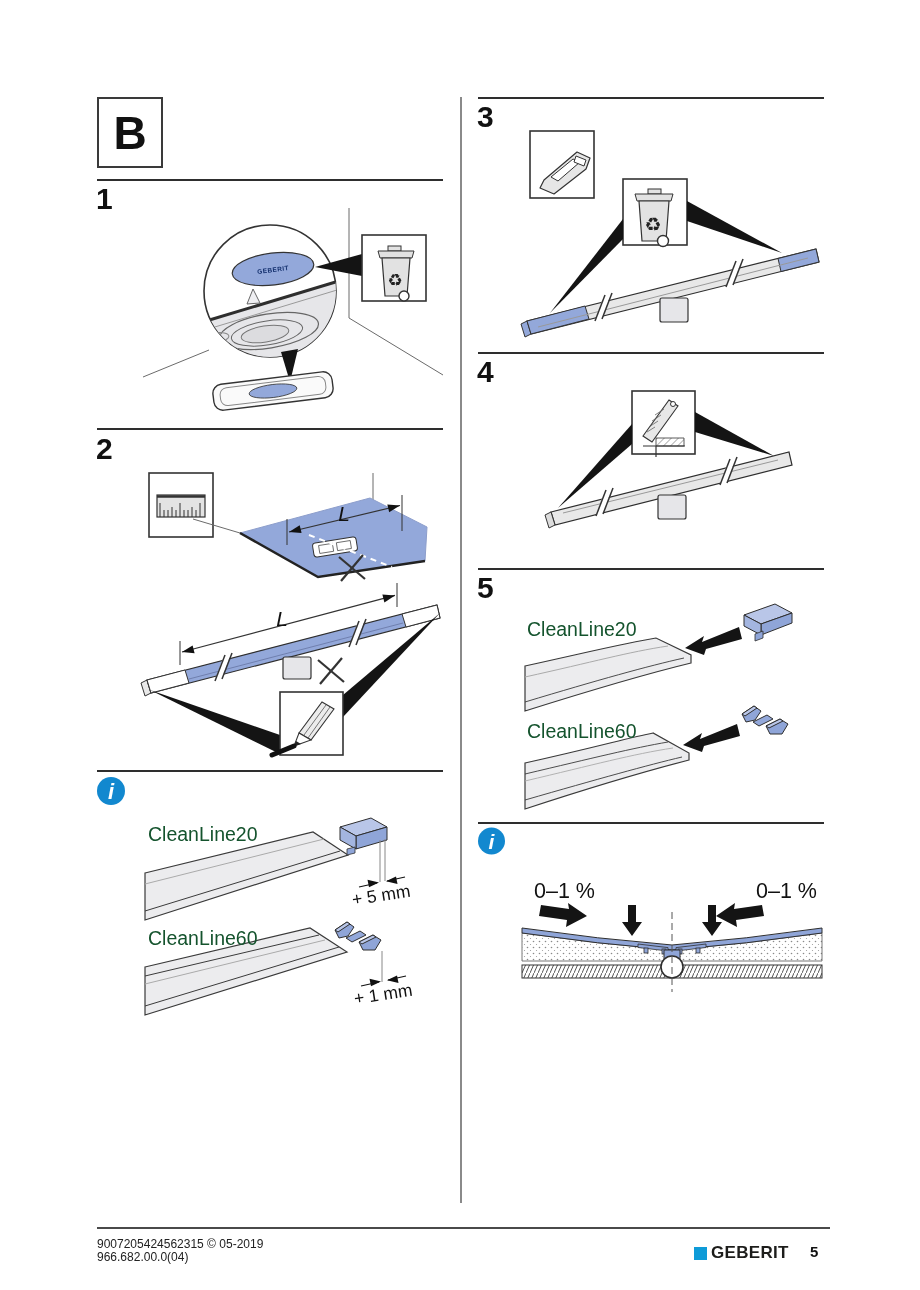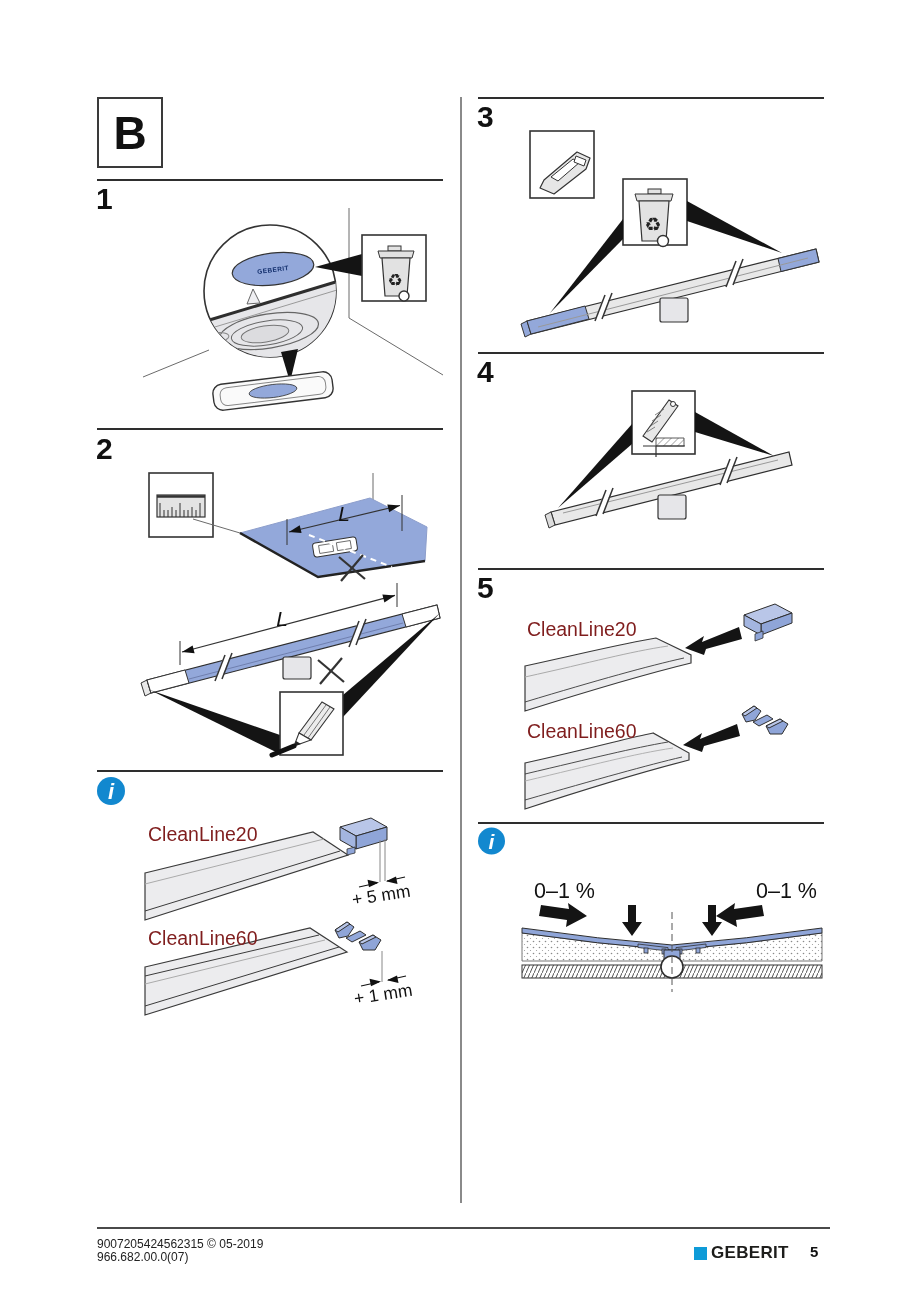--- a/index.html
+++ b/index.html
@@ -4,21 +4,21 @@
 <style>
   html,body{margin:0;padding:0;background:#ffffff;}
   .page{position:relative;width:920px;height:1290px;background:#ffffff;overflow:hidden;
         font-family:"Liberation Sans", sans-serif;color:#1a1a1a;}
   .rule{position:absolute;height:2px;background:#2e2e2e;}
   .vdivider{position:absolute;width:1.5px;background:#8a8a8a;}
   .stepnum{position:absolute;font-size:30px;font-weight:bold;color:#111;line-height:1;}
   .module-box{position:absolute;left:97px;top:97px;width:62px;height:67px;border:2px solid #3a3a3a;
               display:flex;align-items:center;justify-content:center;}
   .module-box span{font-size:46px;font-weight:bold;color:#111;}
-  .cl-label{position:absolute;font-size:19.5px;color:#7f1d1d;z-index:3;}
+  .cl-label{position:absolute;font-size:19.5px;color:#14532d;z-index:3;}
   .footer-small{position:absolute;left:97px;top:1238px;font-size:12px;line-height:13px;color:#222;}
   .brand{position:absolute;left:694px;top:1243px;display:flex;align-items:center;}
   .brand .sq{width:13px;height:13px;background:#0e9bd8;margin-right:4px;}
   .brand .txt{font-size:17px;font-weight:bold;color:#1d1d1b;letter-spacing:0.3px;}
   .pagenum{position:absolute;left:810px;top:1243px;font-size:15px;font-weight:bold;color:#111;}
   svg{position:absolute;overflow:visible;}
   svg text{font-family:"Liberation Sans", sans-serif;}
 </style>
 </head>
 <body>
@@ -392,21 +392,21 @@
       <rect x="218" y="128" width="4" height="5" fill="#8fa5d8"></rect>
       <rect x="186" y="130" width="16" height="11" fill="#8fa5d8" stroke-width="1"></rect>
       <circle cx="194" cy="147" r="11" fill="#fff" stroke-width="1.6"></circle>
     </g>
     <line x1="194" y1="92" x2="194" y2="172" stroke="#555" stroke-width="1" stroke-dasharray="7 4"></line>
   </svg>
 
   <div class="rule" style="left:97px;top:1227px;width:733px;background:#4a4a4a;"></div>
   <div class="footer-small">
     <div>9007205424562315 © 05-2019</div>
-    <div>966.682.00.0(07)</div>
+    <div>966.682.00.0(04)</div>
   </div>
   <div class="brand">
     <div class="sq"></div>
     <div class="txt">GEBERIT</div>
   </div>
   <div class="pagenum">5</div>
 
 </div>
 
 </body></html>

